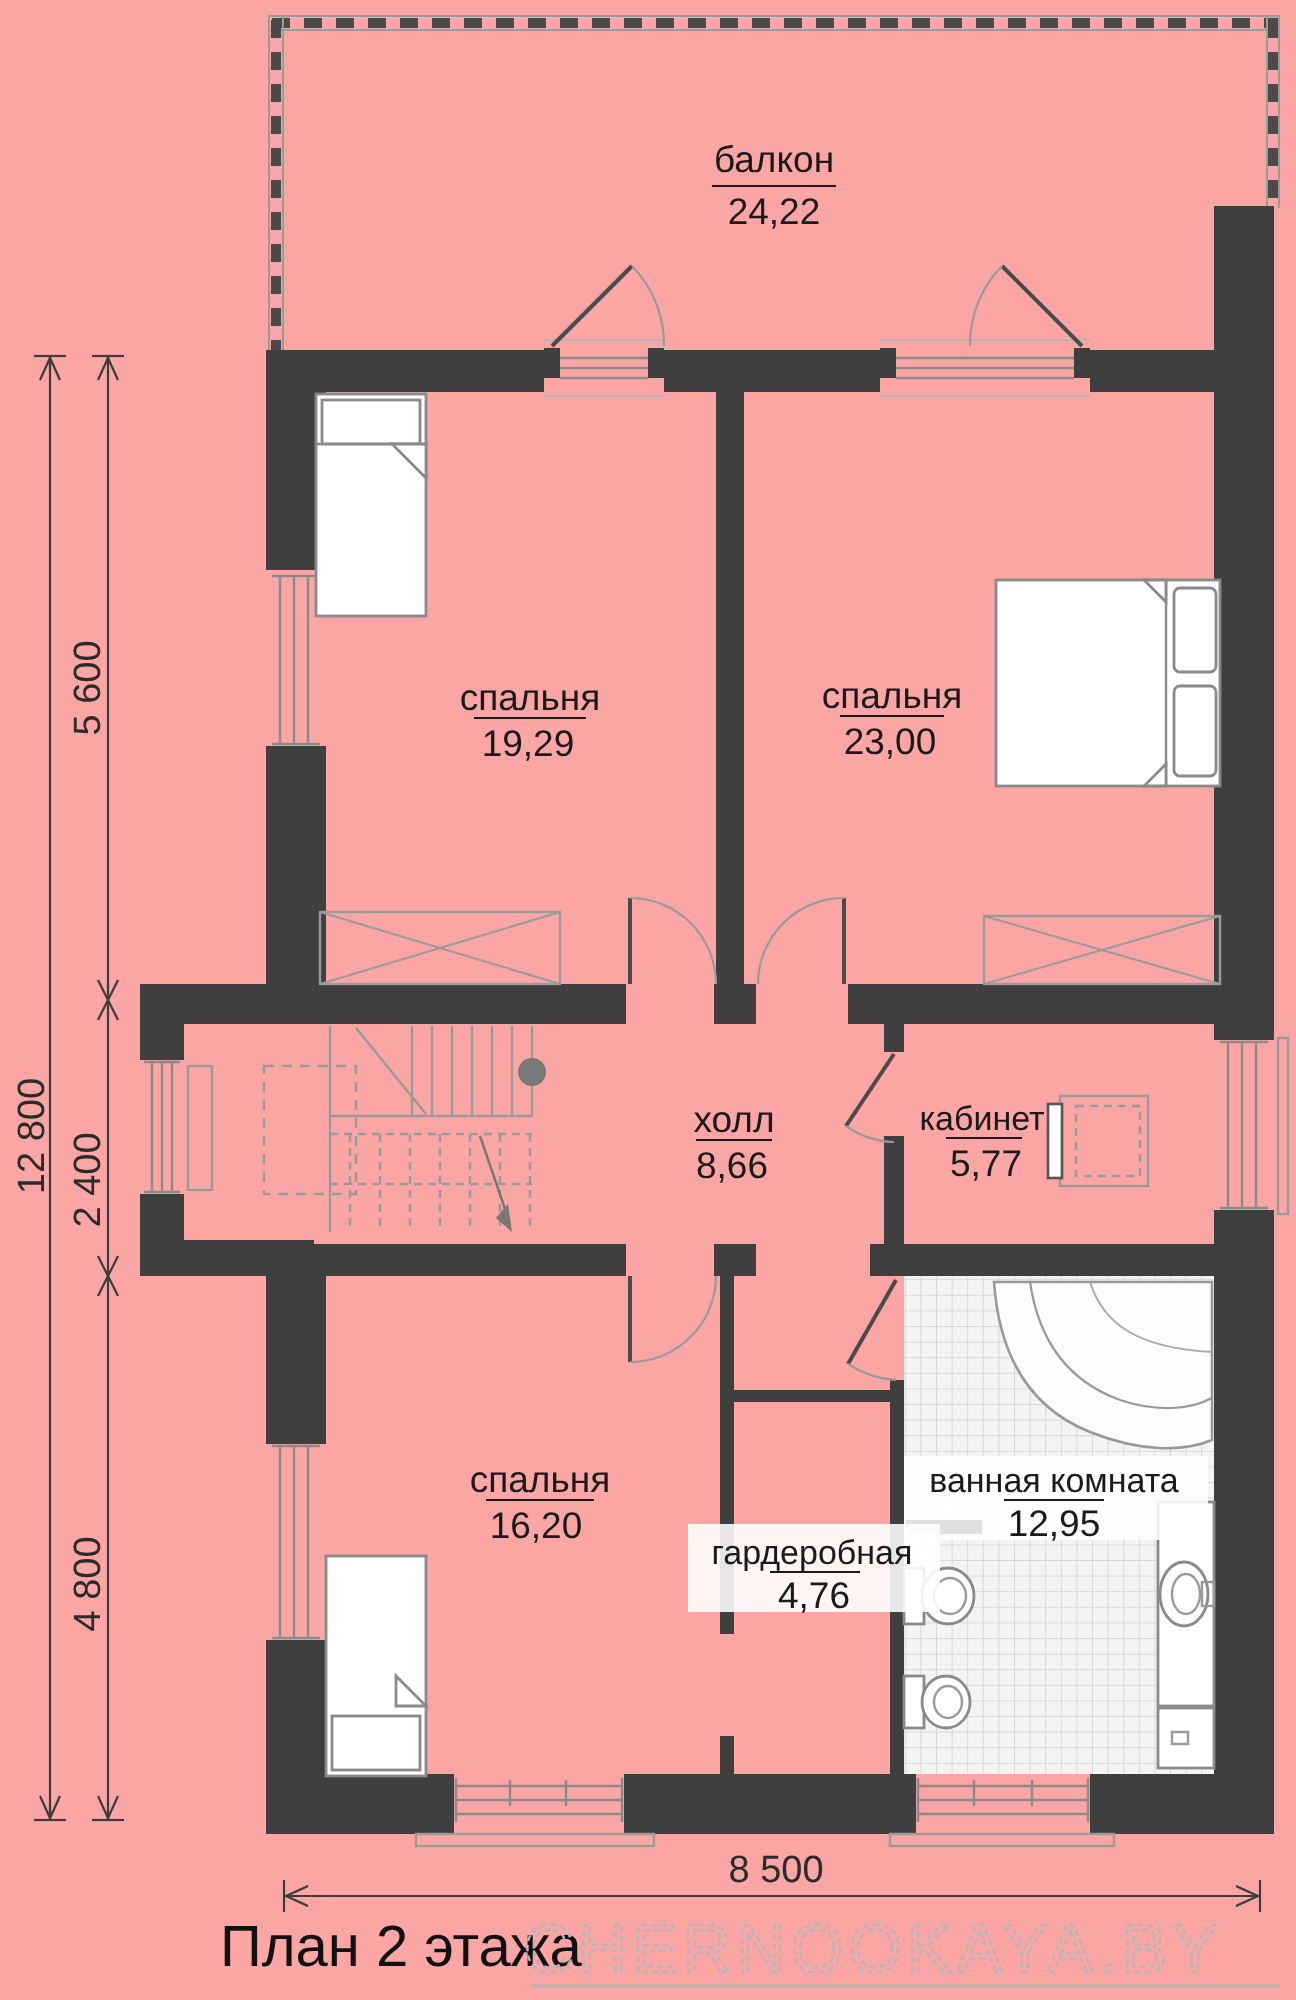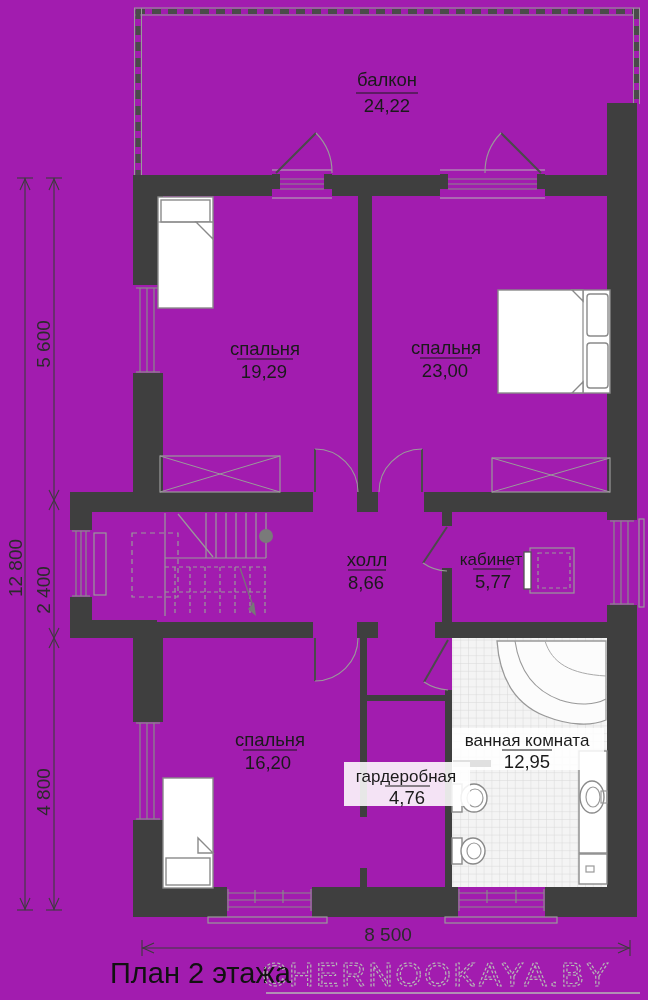--- a/index.html
+++ b/index.html
@@ -1,16 +1,16 @@
 <!DOCTYPE html>
 <html><head>
 <meta charset="utf-8">
 <style>
   html,body{margin:0;padding:0;background:#fff;}
-  .page{width:648px;height:1000px;position:relative;background:#a21caf;overflow:hidden;}
+  .page{width:648px;height:1000px;position:relative;background:#fca5a5;overflow:hidden;}
   svg{display:block;}
   text{font-family:"Liberation Sans","DejaVu Sans",sans-serif;fill:#1a1a1a;}
   .room-name{font-size:18.5px;}
   .room-name-sm{font-size:17px;}
   .room-area{font-size:18.5px;}
   .dim-text{font-size:19px;fill:#2b2b2b;}
   .title-text{font-size:29px;fill:#111;}
   .watermark-text{font-size:34px;fill:none;stroke:#b6b6b6;stroke-width:1.2;stroke-dasharray:3 2;letter-spacing:2.5px;}
   .wall{fill:#3f3f3f;stroke:none;}
   .furn{fill:#ffffff;stroke:#8a8a8a;stroke-width:1.4;}

